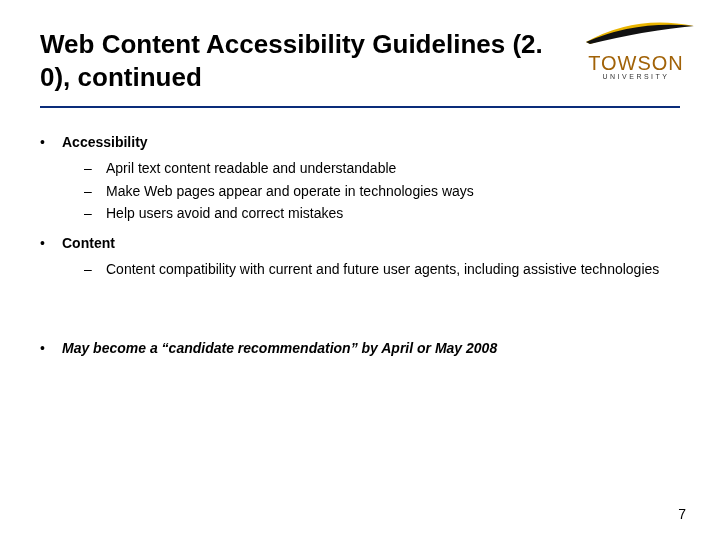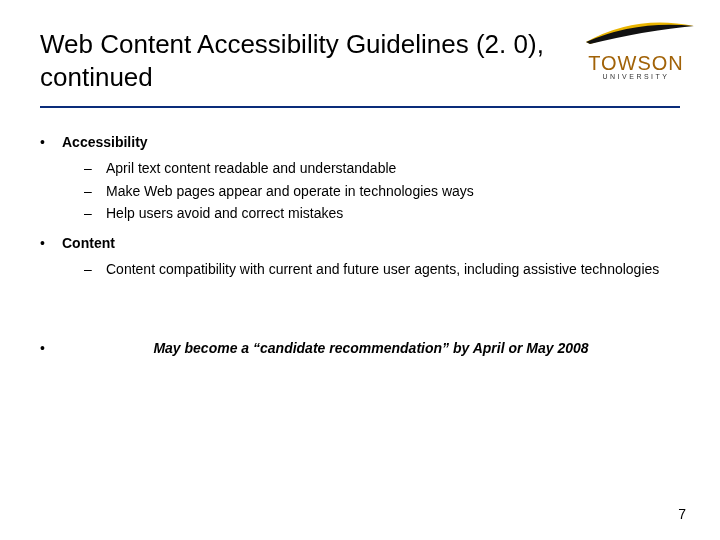--- a/index.html
+++ b/index.html
@@ -21,21 +21,21 @@
   }
   .title-block {
     position: absolute;
     top: 28px;
     left: 40px;
     width: 510px;
   }
   .title {
     font-size: 26px;
     line-height: 1.25;
-    font-weight: 400;
+    font-weight: 700;
     color: #000;
   }
   .title-underline {
     margin-top: 6px;
     width: 640px;
     height: 2px;
     background: #0a2c7a;
   }
   .logo {
     position: absolute;
@@ -70,21 +70,21 @@
     margin-bottom: 6px;
   }
   .lvl1 .bullet {
     width: 22px;
     flex: 0 0 22px;
   }
   .lvl1 .text {
     flex: 1;
   }
   .bold { font-weight: 700; }
-  .italic { font-style: italic; text-align: center; }
+  .italic { font-style: italic; }
   .lvl2-group {
     margin: 2px 0 10px 44px;
   }
   .lvl2 {
     display: flex;
     margin-bottom: 2px;
   }
   .lvl2 .dash {
     width: 22px;
     flex: 0 0 22px;

